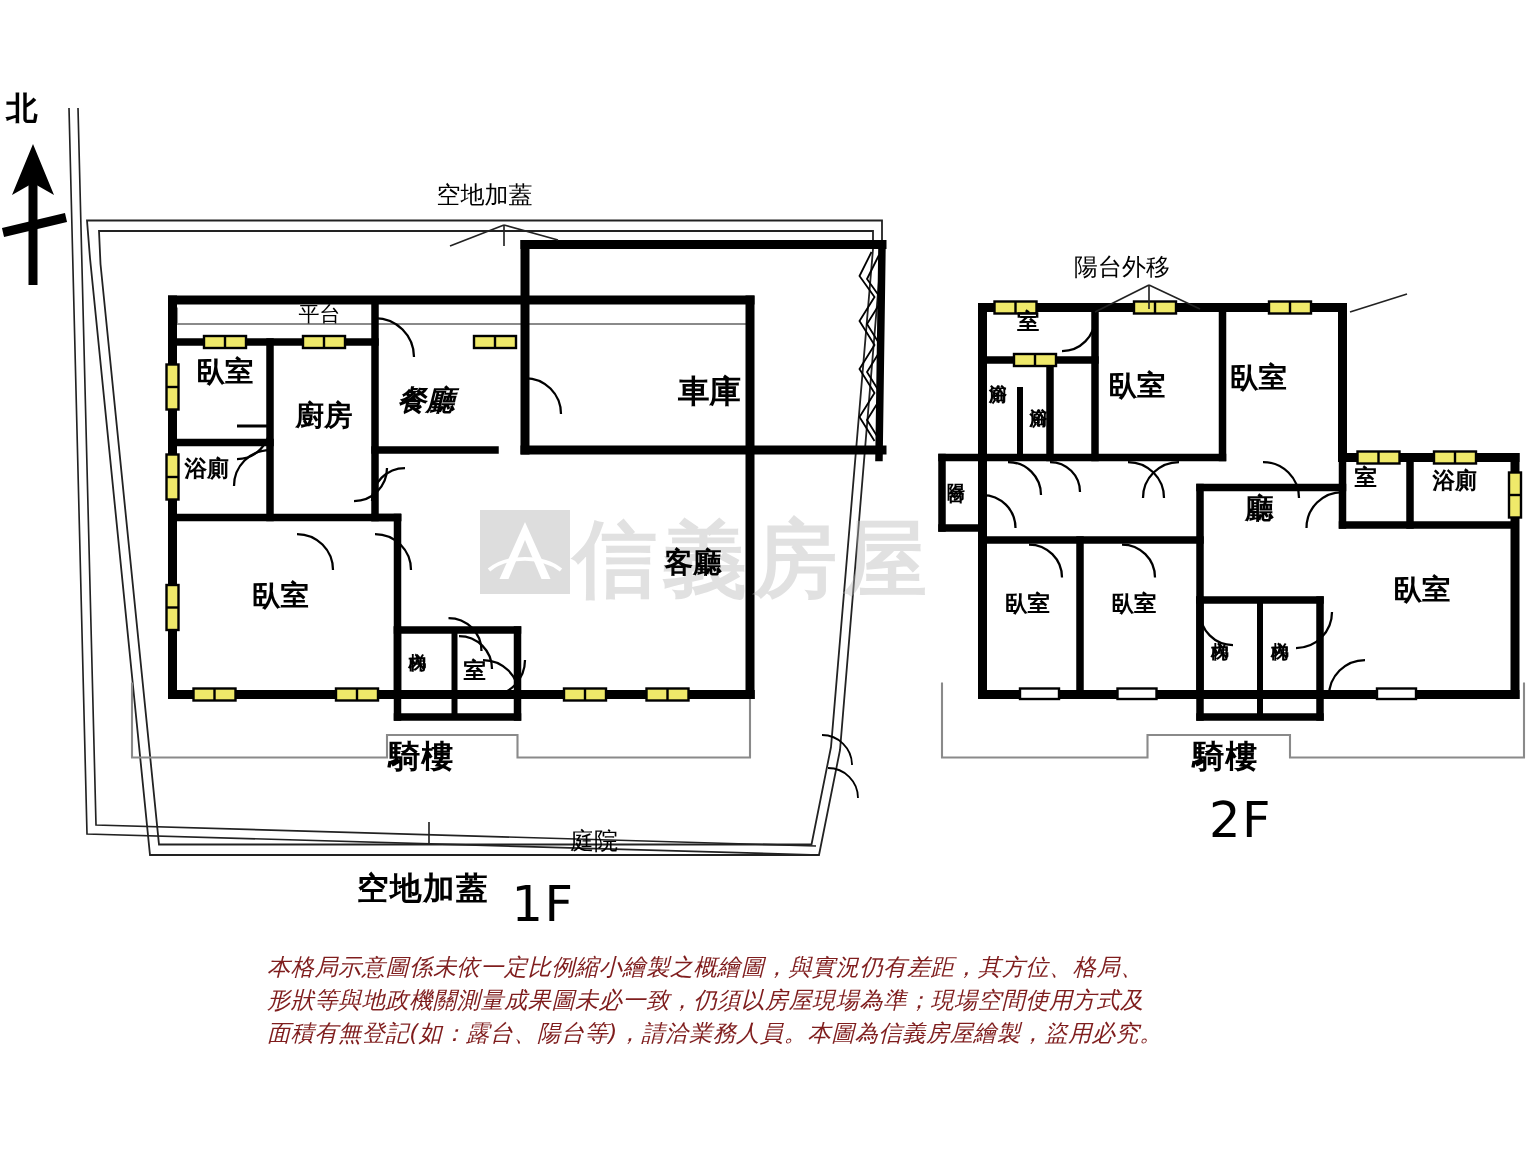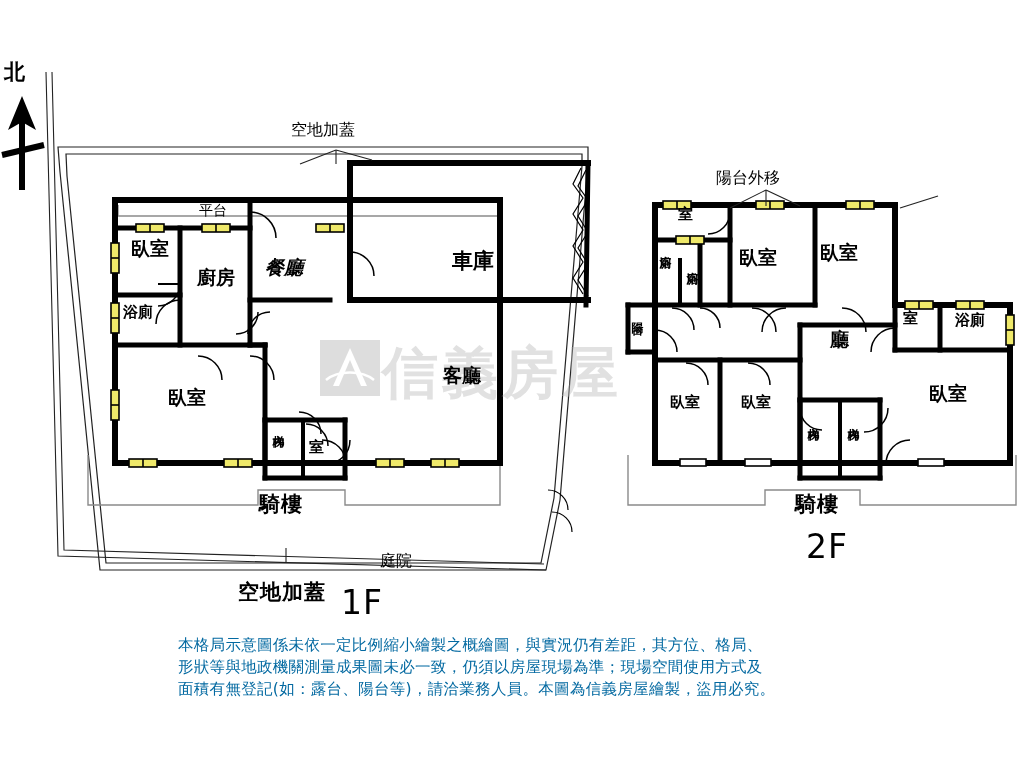--- a/index.html
+++ b/index.html
@@ -19,21 +19,21 @@
   .northtxt{font-size:21px;font-weight:700;}
   #wm{position:absolute;left:320px;top:340px;width:380px;height:72px;
       opacity:0.42;pointer-events:none;}
   #wmlogo{position:absolute;left:0;top:0;}
   #wmtext{position:absolute;left:16px;top:58px;font-size:12.5px;color:#9a9a9a;
           letter-spacing:2.5px;white-space:nowrap;}
   #wmbig{position:absolute;left:62px;top:-4px;font-size:56px;color:#b8b8b8;
          font-weight:700;letter-spacing:4px;white-space:nowrap;
          font-family:"DejaVu Sans","Liberation Sans",sans-serif;}
   #disclaimer{position:absolute;left:178px;top:634px;width:680px;
-              font-size:15.5px;line-height:1.42;color:#0369a1;letter-spacing:0.3px;}
+              font-size:15.5px;line-height:1.42;color:#7f1d1d;letter-spacing:0.3px;font-style:italic;}
   #disclaimer div{white-space:nowrap;}
 </style>
 </head>
 <body>
 
 <div id="stage">
 
   <svg id="plan" viewBox="0 0 1024 768">
     <defs>
       <g id="winH">

